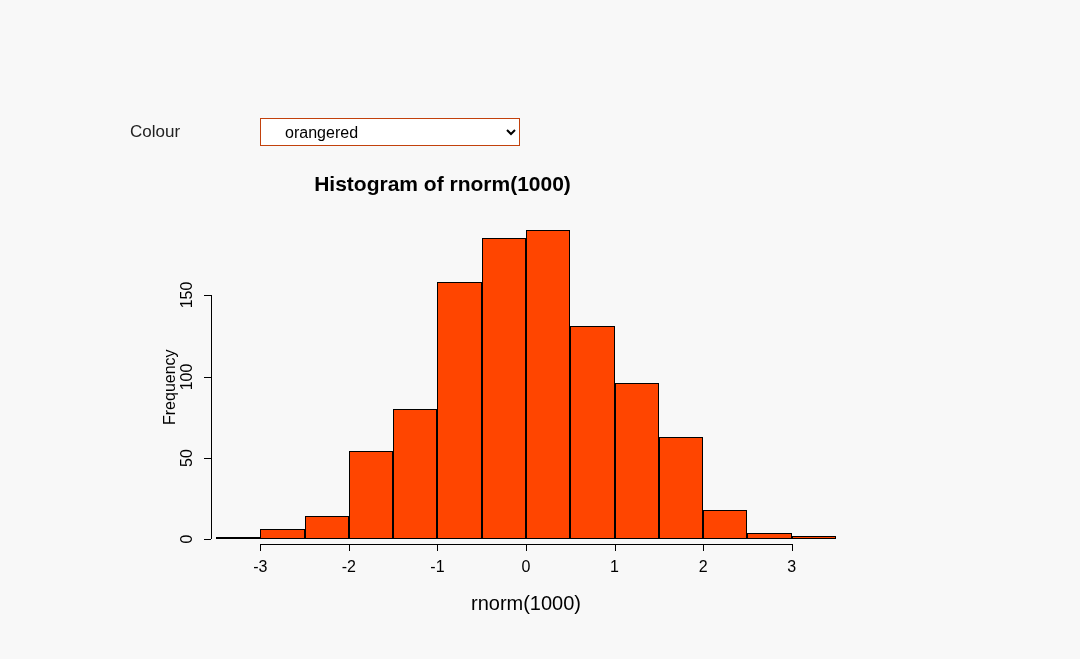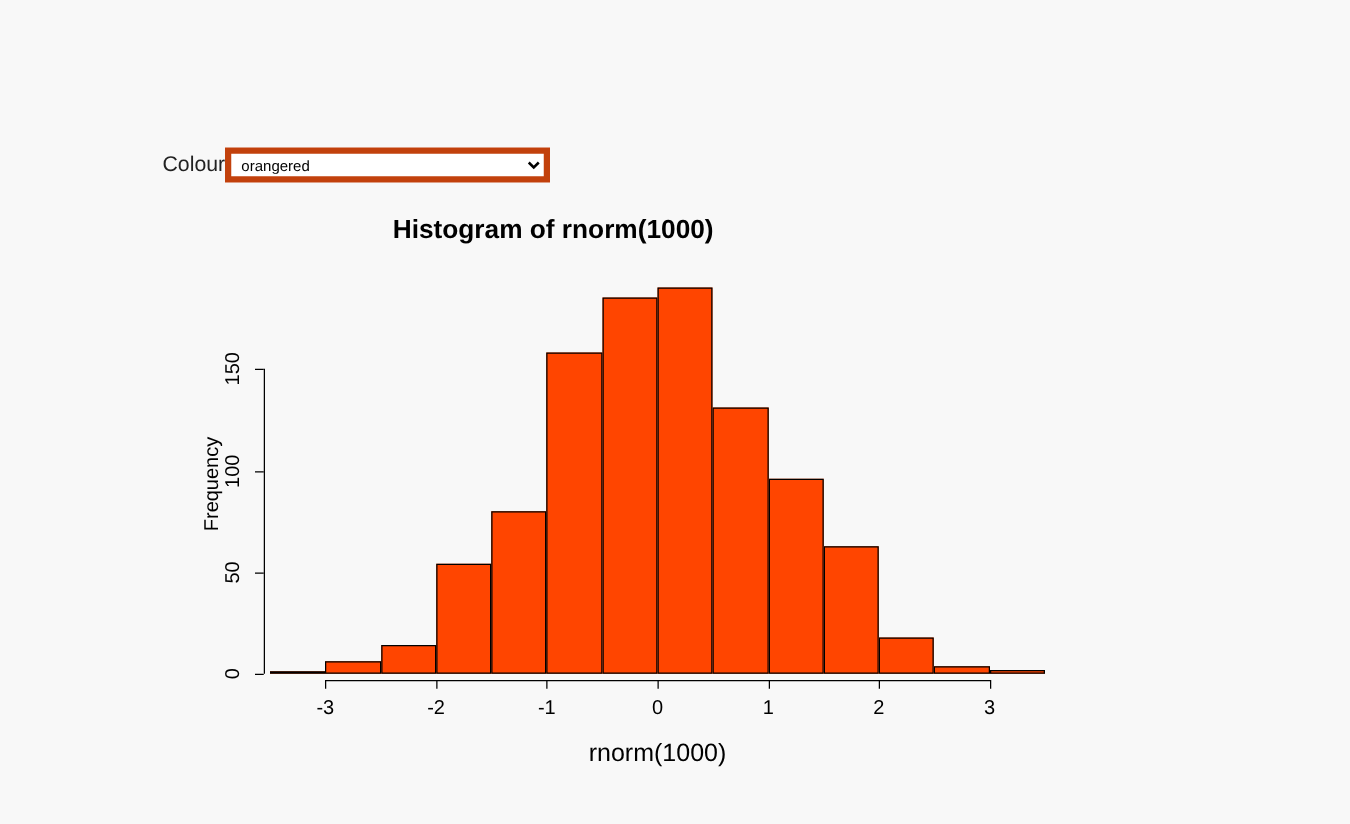--- a/index.html
+++ b/index.html
@@ -15,32 +15,33 @@
     position: relative;
     width: 1080px;
     height: 659px;
   }
   .control-row {
     position: absolute;
     left: 130px;
     top: 118px;
     display: flex;
     align-items: center;
+    gap: 80px;
     font-size: 17px;
   }
   .control-label {
     color: #222;
   }
   select.colour-select {
     width: 260px;
     height: 28px;
-    font-size: 12px;
+    font-size: 16px;
     background: #fff;
-    border: 5px solid #c2410c;
-    padding: 2px 4px;
+    border: 1px solid #c2410c;
+    padding: 2px 20px;
   }
   .chart-title {
     position: absolute;
     left: 0;
     width: 885px;
     top: 172px;
     text-align: center;
     font-weight: 700;
     font-size: 21px;
   }

